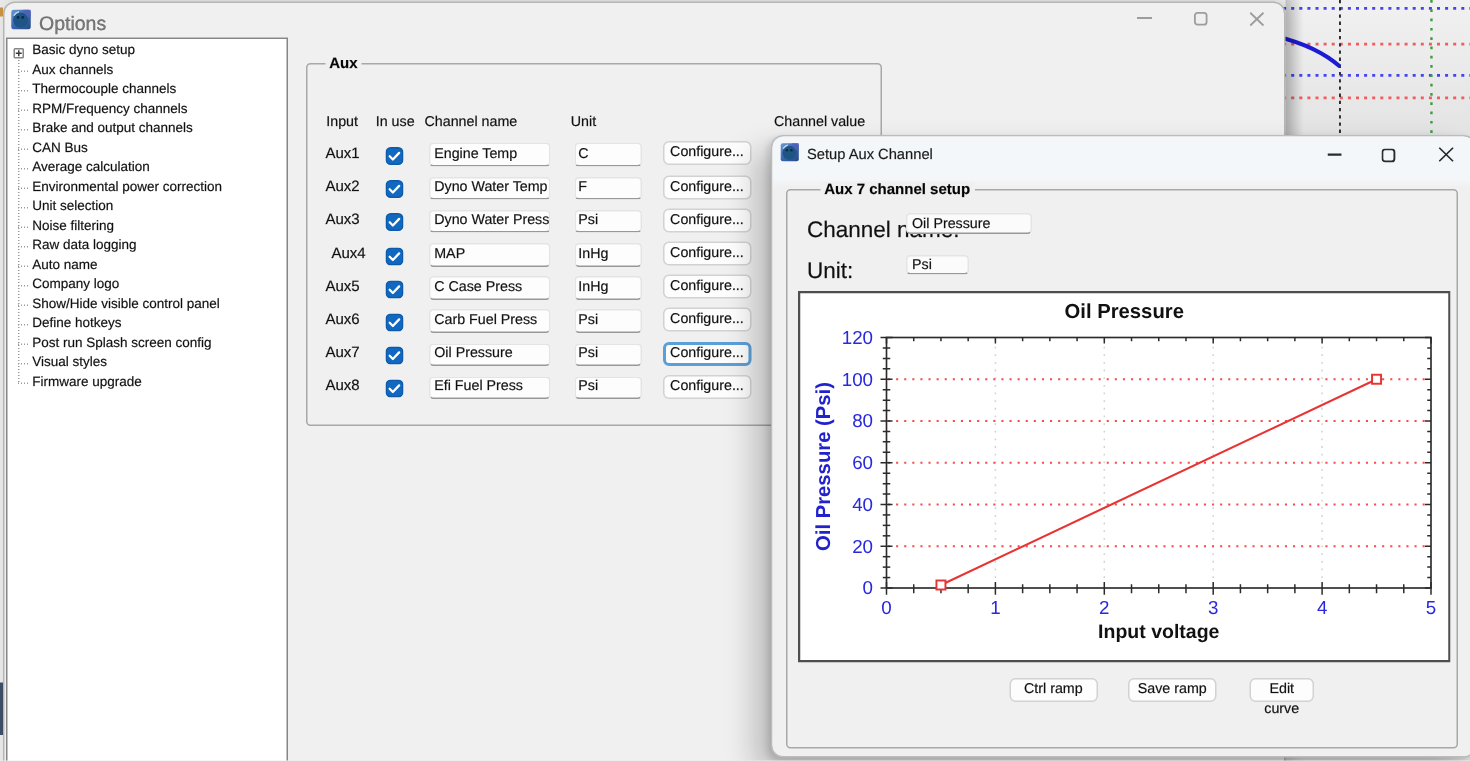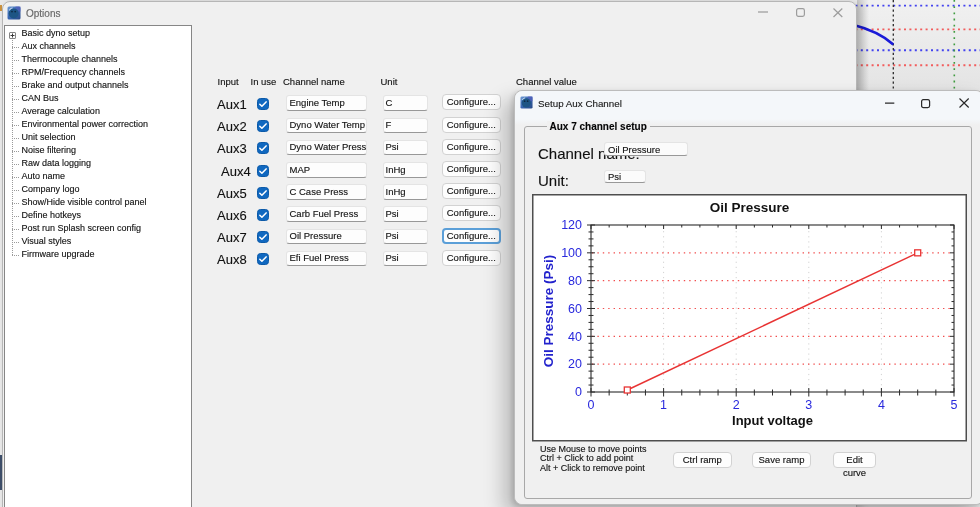--- a/index.html
+++ b/index.html
@@ -2,38 +2,38 @@
 <html><head><meta charset="utf-8"><style>
 * {margin:0;padding:0;box-sizing:border-box}
 html,body {width:980px;height:507px;overflow:hidden;background:#e9e9e9;
   font-family:"Liberation Sans",sans-serif;-webkit-font-smoothing:antialiased;
   -webkit-text-stroke:0.22px rgba(20,20,20,0.55)}
 svg {font-family:"Liberation Sans",sans-serif}
 #stage {position:relative;width:980px;height:507px}
 
 #optwin {position:absolute;left:2px;top:1px;width:855px;height:520px;background:#f0f0f0;
   border:1px solid #b6b6b6;border-radius:8px 8px 0 0;box-shadow:4px 0 9px rgba(0,0,0,0.14)}
-#opt-title {position:absolute;left:23px;top:6px;font-size:10px;color:#7a7a7a}
+#opt-title {position:absolute;left:23px;top:6px;font-size:13px;color:#7a7a7a}
 #opt-icon {position:absolute;left:4px;top:3.5px}
 .capbtn {position:absolute}
 #tree {position:absolute;left:1px;top:22.5px;width:188px;height:490px;background:#fff;
   border:1px solid #868686}
 .titem {position:absolute;left:16.5px;font-size:9px;color:#101010;white-space:pre}
 .tvline {position:absolute;width:1px;background-image:repeating-linear-gradient(to bottom,#9a9a9a 0 1px,transparent 1px 2px)}
 .tstub {position:absolute;width:7px;height:1px;background-image:repeating-linear-gradient(to right,#9a9a9a 0 1px,transparent 1px 2px)}
 .pbox {position:absolute;width:7px;height:7px;background:#fff;border:1px solid #868686;border-radius:1px}
 .pbox svg {position:absolute;left:-1px;top:-1px}
 
 .gbox {position:absolute;border:1px solid #a8a8a8;border-radius:3px}
 .glab {position:absolute;top:-6px;background:#f0f0f0;padding:0 3px;font-weight:bold;font-size:10px;color:#050505;white-space:pre}
 
 #auxbox {left:200.5px;top:40px;width:384px;height:241.5px}
 #aux-desc {position:absolute;left:214px;top:54.8px;font-size:9.5px;color:#101010;white-space:pre}
 .hdr {position:absolute;top:73.5px;font-size:9.5px;color:#101010;white-space:pre}
-.rlab {position:absolute;font-size:13px;color:#101010}
+.rlab {position:absolute;font-size:10px;color:#101010}
 .rchk {position:absolute;width:12px;height:12px}
 .rchk svg {display:block}
 .tb {position:absolute;background:#fdfdfd;border:1px solid #e4e4e4;border-bottom:1px solid #989898;
   border-radius:3px;font-size:9.5px;color:#101010;padding:1.5px 0 0 3px;line-height:10.5px;white-space:pre}
 .rname {width:81px;height:15.5px}
 .runit {width:45.5px;height:15.5px;padding-left:2px !important}
 .btn {position:absolute;background:#fdfdfd;border:1px solid #d2d2d2;border-radius:4px;
   font-size:9.5px;color:#101010;text-align:center;height:16px;line-height:13.5px}
 .rcfg {width:59px}
 .btn.focus {border:2px solid #5b9fd8;line-height:12px}
@@ -142,20 +142,23 @@
 <div class="titem" style="top:223.6px">Firmware upgrade</div>
 <div class="tstub" style="left:7px;top:229.4px"></div>
 <div class="pbox" style="left:4px;top:6.5px">
           <svg width="7" height="7">
             <line x1="1.5" y1="3.5" x2="5.5" y2="3.5" stroke="#3a3a3a" stroke-width="1"></line>
             <line x1="3.5" y1="1.5" x2="3.5" y2="5.5" stroke="#3a3a3a" stroke-width="1"></line>
           </svg>
         </div>
       </div>
 
+  <div class="gbox" id="auxbox">
+        <div class="glab" style="left:12px">Aux</div>
+      </div>
   <div class="hdr" style="left:214.5px">Input</div>
   <div class="hdr" style="left:247.5px">In use</div>
   <div class="hdr" style="left:280px">Channel name</div>
   <div class="hdr" style="left:377.5px">Unit</div>
   <div class="hdr" style="left:513px">Channel value</div>
 <div class="rlab" style="left:214px;top:94.9px">Aux1</div>
 <div class="rchk" style="left:254px;top:96px">
         <svg width="12" height="12" viewBox="0 0 12 12">
           <rect x="0.5" y="0.5" width="11" height="11" rx="3" fill="#1068c0" stroke="#0c5aa8" stroke-width="1"></rect>
           <path d="M2.8,6.2 L4.9,8.3 L9.1,3.9" fill="none" stroke="#fff" stroke-width="1.5" stroke-linecap="round" stroke-linejoin="round"></path>
@@ -391,23 +394,20 @@
 <text x="204.2" y="215" text-anchor="middle">2</text>
 <text x="276.8" y="215" text-anchor="middle">3</text>
 <text x="349.4" y="215" text-anchor="middle">4</text>
 <text x="422" y="215" text-anchor="middle">5</text>
             </g>
 <text x="217.5" y="18" font-size="13.5" font-weight="bold" fill="#111" text-anchor="middle">Oil Pressure</text>
 <text x="240.5" y="231" font-size="13" font-weight="bold" fill="#111" text-anchor="middle">Input voltage</text>
 <text transform="rotate(-90)" x="-117" y="21" font-size="13.5" font-weight="bold" fill="#2222cc" text-anchor="middle">Oil Pressure (Psi)</text>
 </svg>
         </div>
-  <div id="hints">Use Mouse to move points
-Ctrl + Click to add point
-Alt + Click to remove point</div>
   <div class="dbtn" style="left:158px;width:58.5px">Ctrl ramp</div>
   <div class="dbtn" style="left:237px;width:59px">Save ramp</div>
   <div class="dbtn" style="left:318px;width:43px">Edit curve</div>
 </div>
     </div>
 
 <div style="position:absolute;left:0;top:4.5px;width:1.5px;height:6px;background:#c9913f"></div>
 <div style="position:absolute;left:0;top:455px;width:2px;height:35px;background:#3d4d68"></div>
 </div>
 </body></html>

